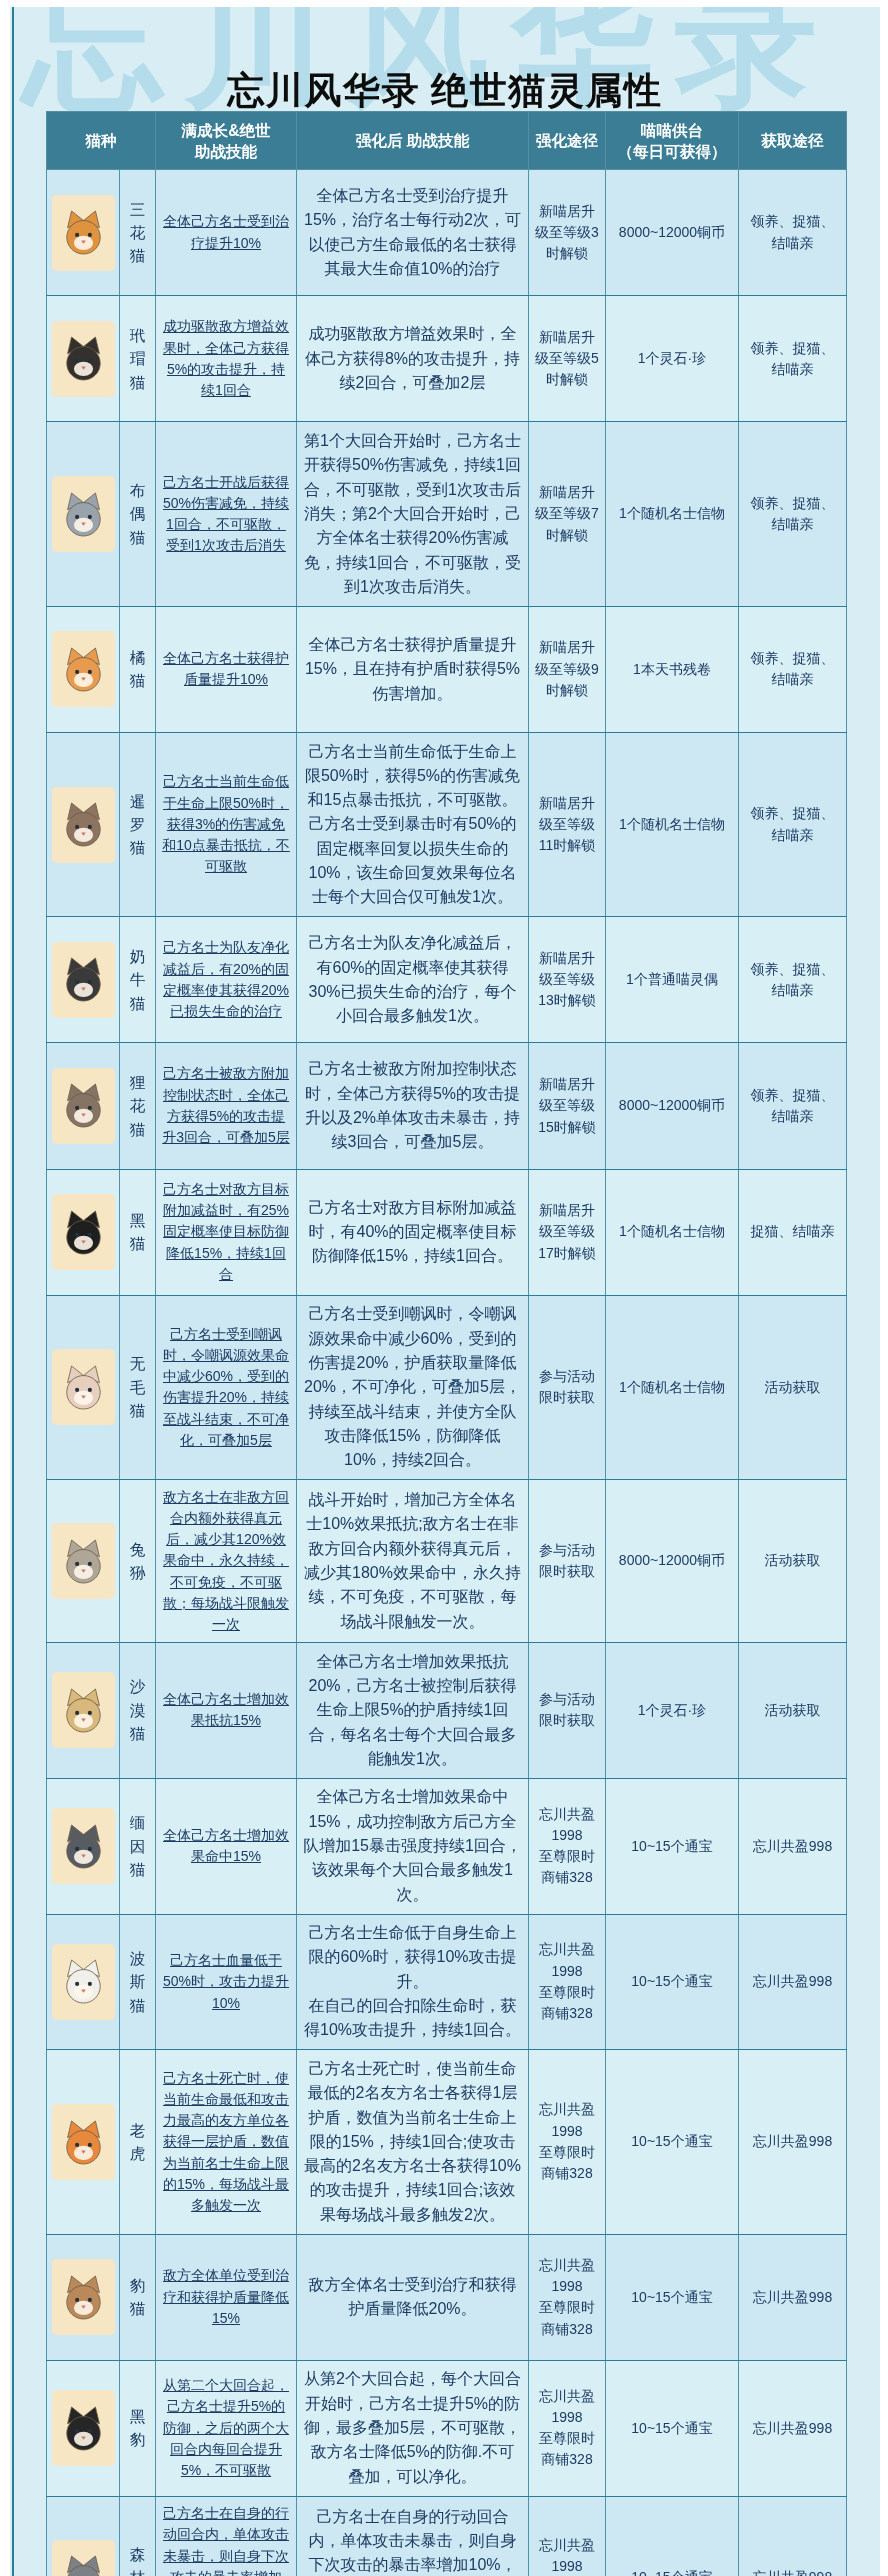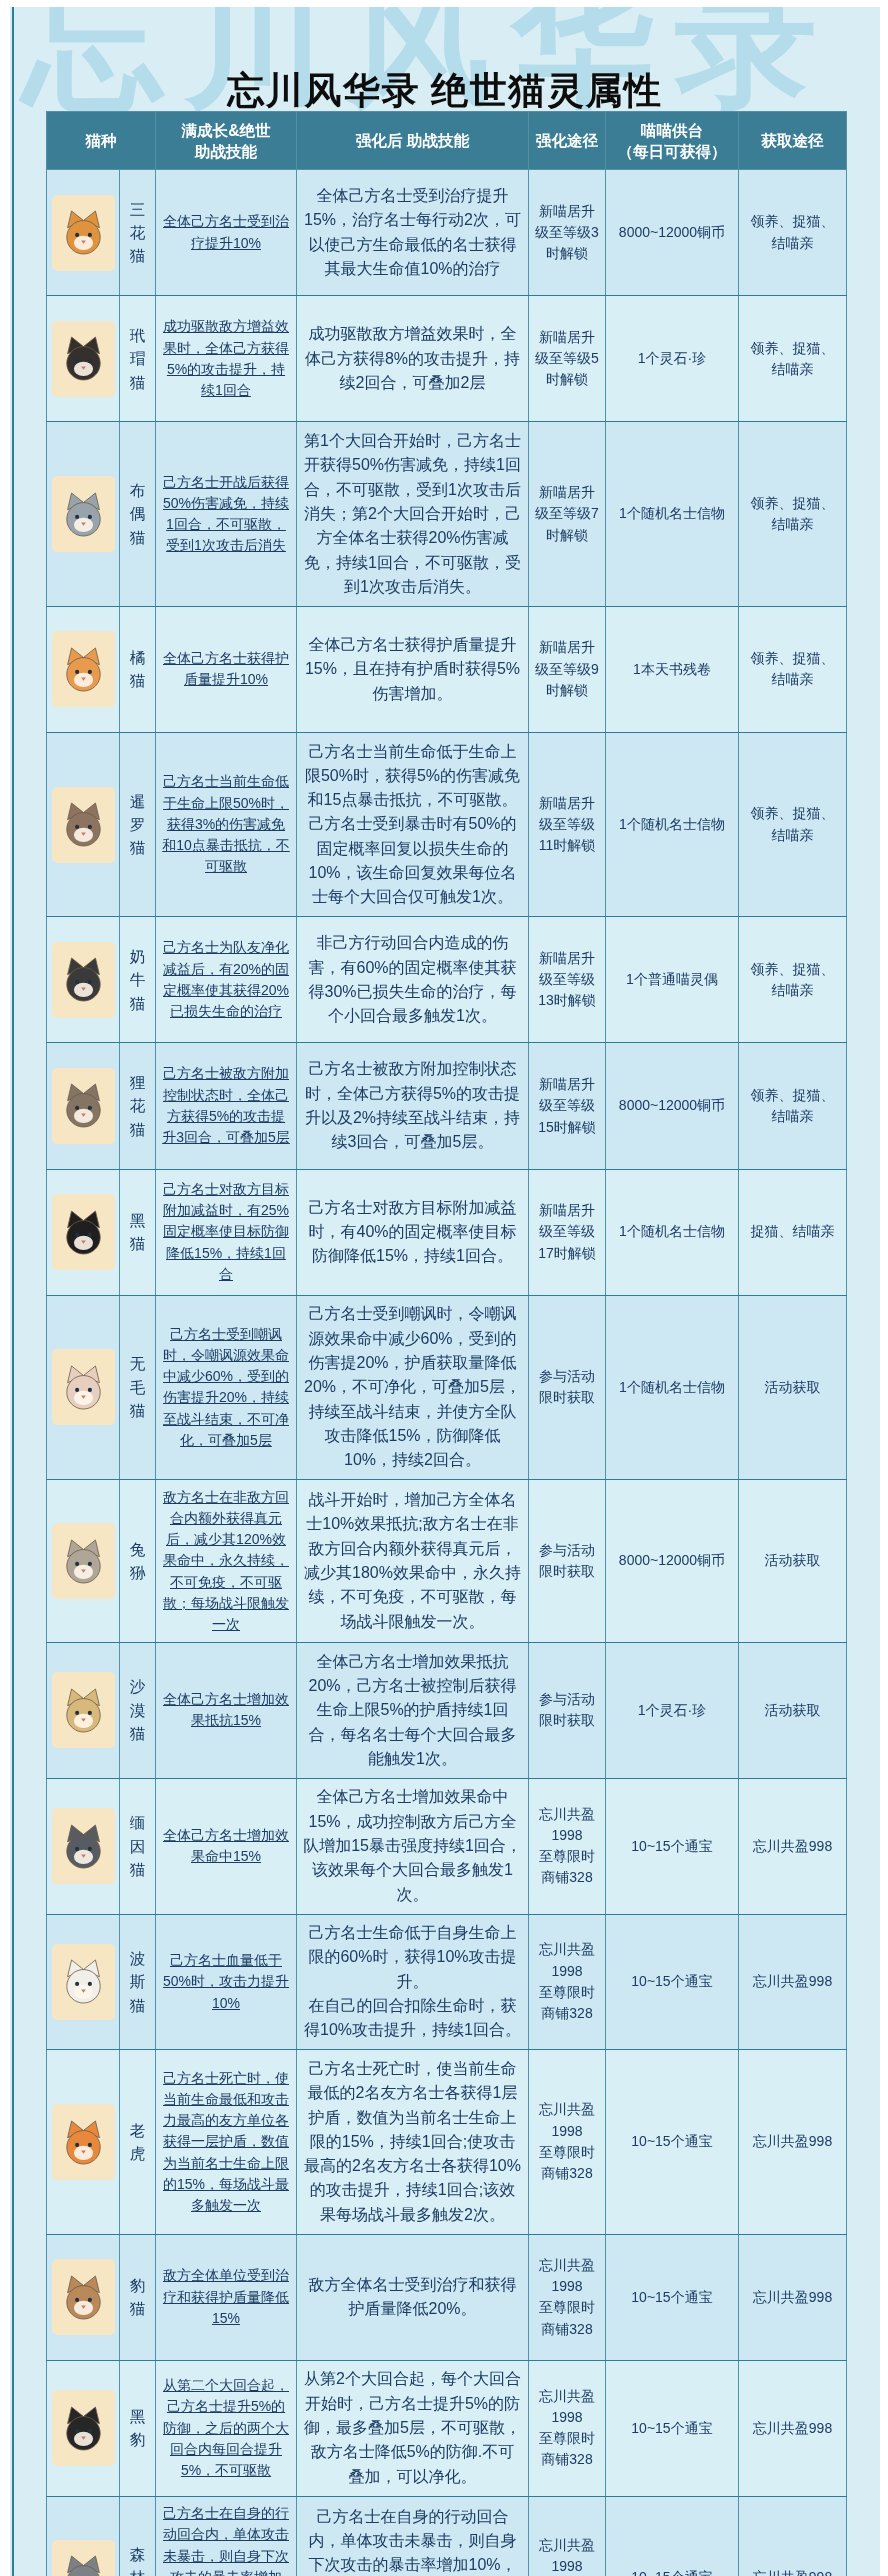--- a/index.html
+++ b/index.html
@@ -184,42 +184,42 @@
           <circle class="fur" cx="32" cy="38" r="21" stroke="#6b5a45" stroke-width="1" fill="#3a3a3a"></circle>
           <ellipse cx="32" cy="45" rx="12" ry="9" fill="#fff6ea" opacity="0.9"></ellipse>
           <circle cx="24" cy="35" r="2.6" fill="#23313f"></circle>
           <circle cx="40" cy="35" r="2.6" fill="#23313f"></circle>
           <polygon points="29,42 35,42 32,46" fill="#c77b6a"></polygon>
         </svg>
       </div>
     </td>
     <td><span class="name-inner">奶牛猫</span></td>
     <td class="cell-s1">己方名士为队友净化减益后，有20%的固定概率使其获得20%已损失生命的治疗</td>
-    <td class="cell-s2">非己方行动回合内造成的伤害，有60%的固定概率使其获得30%已损失生命的治疗，每个小回合最多触发1次。</td>
+    <td class="cell-s2">己方名士为队友净化减益后，有60%的固定概率使其获得30%已损失生命的治疗，每个小回合最多触发1次。</td>
     <td>新喵居升级至等级13时解锁</td>
     <td>1个普通喵灵偶</td>
     <td>领养、捉猫、结喵亲</td>
   </tr>
         <tr>
     <td class="cell-img">
       <div class="avatar">
         <svg viewBox="0 0 64 64" aria-hidden="true">
           <polygon class="fur" points="12,26 17,5 32,17" stroke="#6b5a45" stroke-width="1" fill="#857463"></polygon>
           <polygon class="fur" points="52,26 47,5 32,17" stroke="#6b5a45" stroke-width="1" fill="#857463"></polygon>
           <circle class="fur" cx="32" cy="38" r="21" stroke="#6b5a45" stroke-width="1" fill="#857463"></circle>
           <ellipse cx="32" cy="45" rx="12" ry="9" fill="#fff6ea" opacity="0.9"></ellipse>
           <circle cx="24" cy="35" r="2.6" fill="#23313f"></circle>
           <circle cx="40" cy="35" r="2.6" fill="#23313f"></circle>
           <polygon points="29,42 35,42 32,46" fill="#c77b6a"></polygon>
         </svg>
       </div>
     </td>
     <td><span class="name-inner">狸花猫</span></td>
     <td class="cell-s1">己方名士被敌方附加控制状态时，全体己方获得5%的攻击提升3回合，可叠加5层</td>
-    <td class="cell-s2">己方名士被敌方附加控制状态时，全体己方获得5%的攻击提升以及2%持续至战斗结束，持续3回合，可叠加5层。</td>
+    <td class="cell-s2">己方名士被敌方附加控制状态时，全体己方获得5%的攻击提升以及2%单体攻击未暴击，持续3回合，可叠加5层。</td>
     <td>新喵居升级至等级15时解锁</td>
     <td>8000~12000铜币</td>
     <td>领养、捉猫、结喵亲</td>
   </tr>
         <tr>
     <td class="cell-img">
       <div class="avatar">
         <svg viewBox="0 0 64 64" aria-hidden="true">
           <polygon class="fur" points="12,26 17,5 32,17" stroke="#6b5a45" stroke-width="1" fill="#1f1f1f"></polygon>
           <polygon class="fur" points="52,26 47,5 32,17" stroke="#6b5a45" stroke-width="1" fill="#1f1f1f"></polygon>

